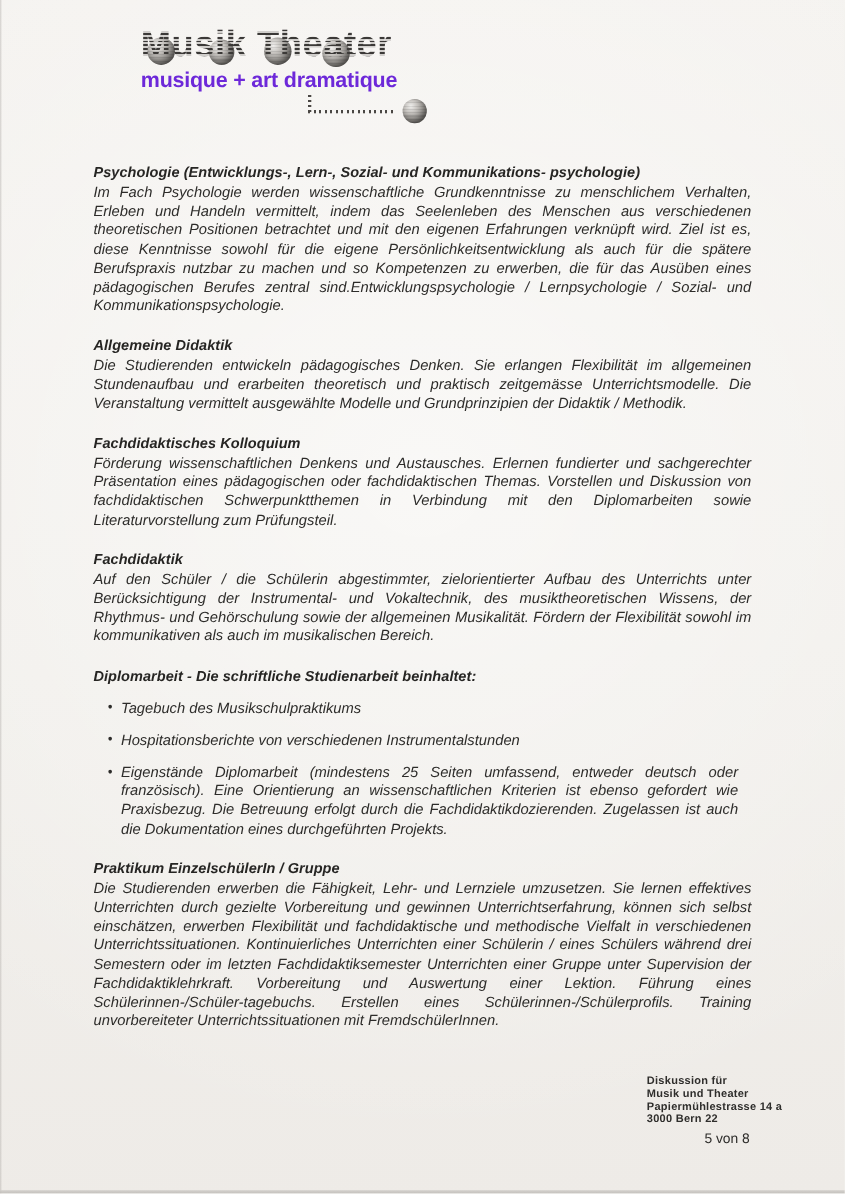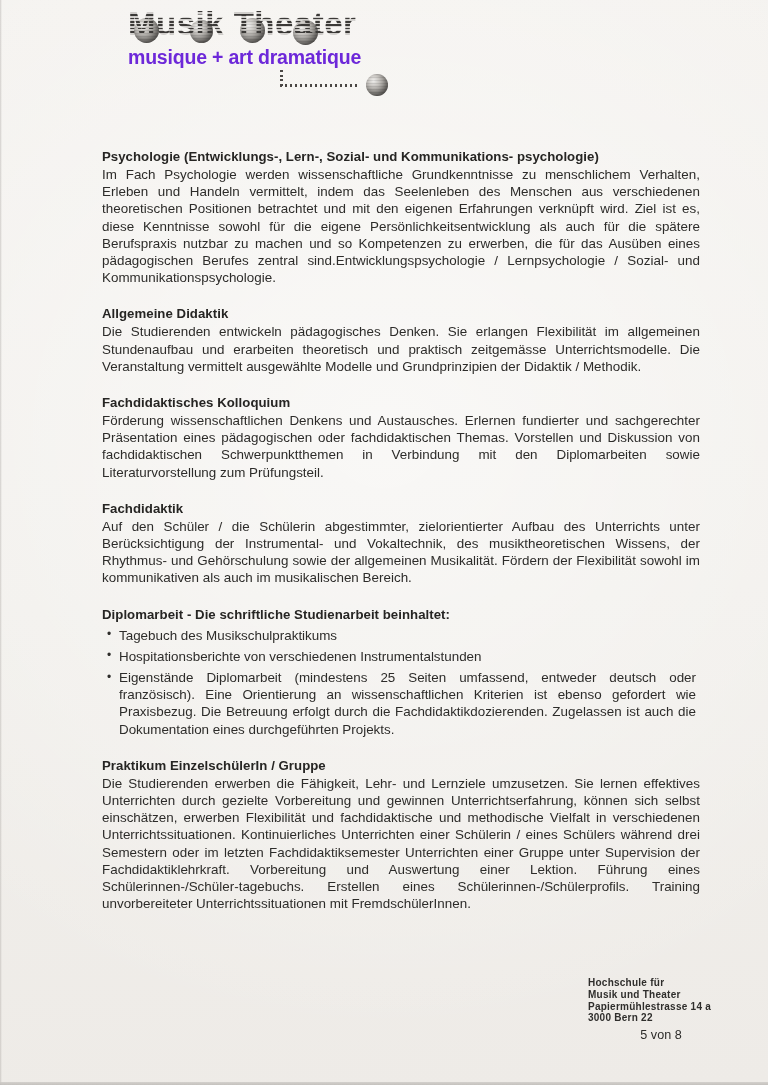--- a/index.html
+++ b/index.html
@@ -36,21 +36,21 @@
     position: absolute;
     left: 0; top: 0; bottom: 0;
     width: 2px;
     background: linear-gradient(90deg, rgba(180,176,172,.55), rgba(180,176,172,0));
   }
 
   
   .logo {
     position: absolute;
     left: 128px;
-    top: 4px;
+    top: 20px;
     width: 280px;
     height: 96px;
     text-decoration: underline;
   }
   .logo-title-wrap {
     position: relative;
     height: 42px;
     width: 272px;
   }
   .logo-title {
@@ -139,23 +139,24 @@
     width: 78px; height: 3px;
     background-image: repeating-linear-gradient(to right,
       #4a4744 0px, #4a4744 2.2px,
       rgba(0,0,0,0) 2.2px, rgba(0,0,0,0) 5.0px);
   }
   .sphere-deco { left: 86px; top: 4px; width: 22px; height: 22px; }
 
   
   .content {
     position: absolute;
-    left: 102px;
+    left: 85px;
     top: 148px;
     width: 598px;
+    font-style: italic;
   }
   .section { margin-bottom: 19px; }
   .section:last-of-type { margin-bottom: 8px; }
   .sec-title {
     font-weight: bold;
     font-size: 13.2px;
     line-height: 17px;
     letter-spacing: 0.05px;
     margin-bottom: 1px;
     color: #262523;
@@ -169,21 +170,21 @@
     letter-spacing: 0.02px;
   }
   .bullets { list-style: none; margin: 0; padding: 0; }
   .bullets li {
     font-size: 13.4px;
     line-height: 17.2px;
     text-align: justify;
     color: #2d2c2a;
     position: relative;
     padding-left: 13px;
-    margin: 4px;
+    margin: 12px;
   }
   .bullets li::before {
     content: "\2022";
     position: absolute;
     left: 1px;
     top: -0.5px;
     font-size: 12px;
   }
 
   
@@ -268,19 +269,19 @@
   </div>
 
   <div class="section">
     <div class="sec-title">Praktikum EinzelschülerIn / Gruppe</div>
     <div class="sec-body">Die Studierenden erwerben die Fähigkeit, Lehr- und Lernziele umzusetzen. Sie lernen effektives Unterrichten durch gezielte Vorbereitung und gewinnen Unterrichtserfahrung, können sich selbst einschätzen, erwerben Flexibilität und fachdidaktische und methodische Vielfalt in verschiedenen Unterrichtssituationen. Kontinuierliches Unterrichten einer Schülerin / eines Schülers während drei Semestern oder im letzten Fachdidaktiksemester Unterrichten einer Gruppe unter Supervision der Fachdidaktiklehrkraft. Vorbereitung und Auswertung einer Lektion. Führung eines Schülerinnen-/Schüler-tagebuchs. Erstellen eines Schülerinnen-/Schülerprofils. Training unvorbereiteter Unterrichtssituationen mit FremdschülerInnen.</div>
   </div>
 
 </div>
 
 <div class="footer-address">
-  <div class="addr-line">Hochschule für</div>
+  <div class="addr-line">Diskussion für</div>
   <div class="addr-line">Musik und Theater</div>
   <div class="addr-line street"><span>Papiermühlestrasse </span><b>14 a</b></div>
   <div class="addr-line">3000 Bern 22</div>
 </div>
 
 <div class="page-number">5 von 8</div>
 
 </body></html>

